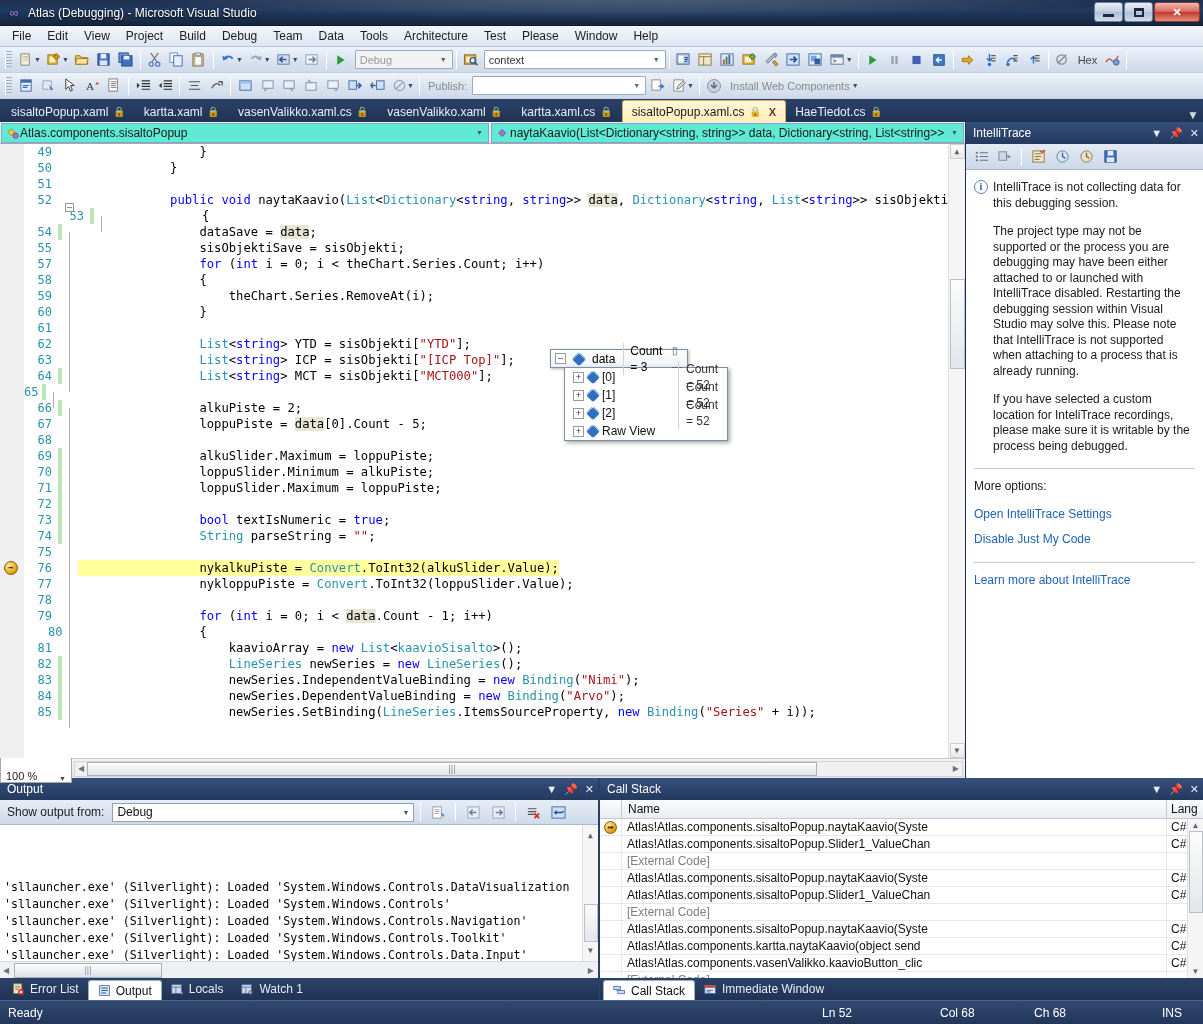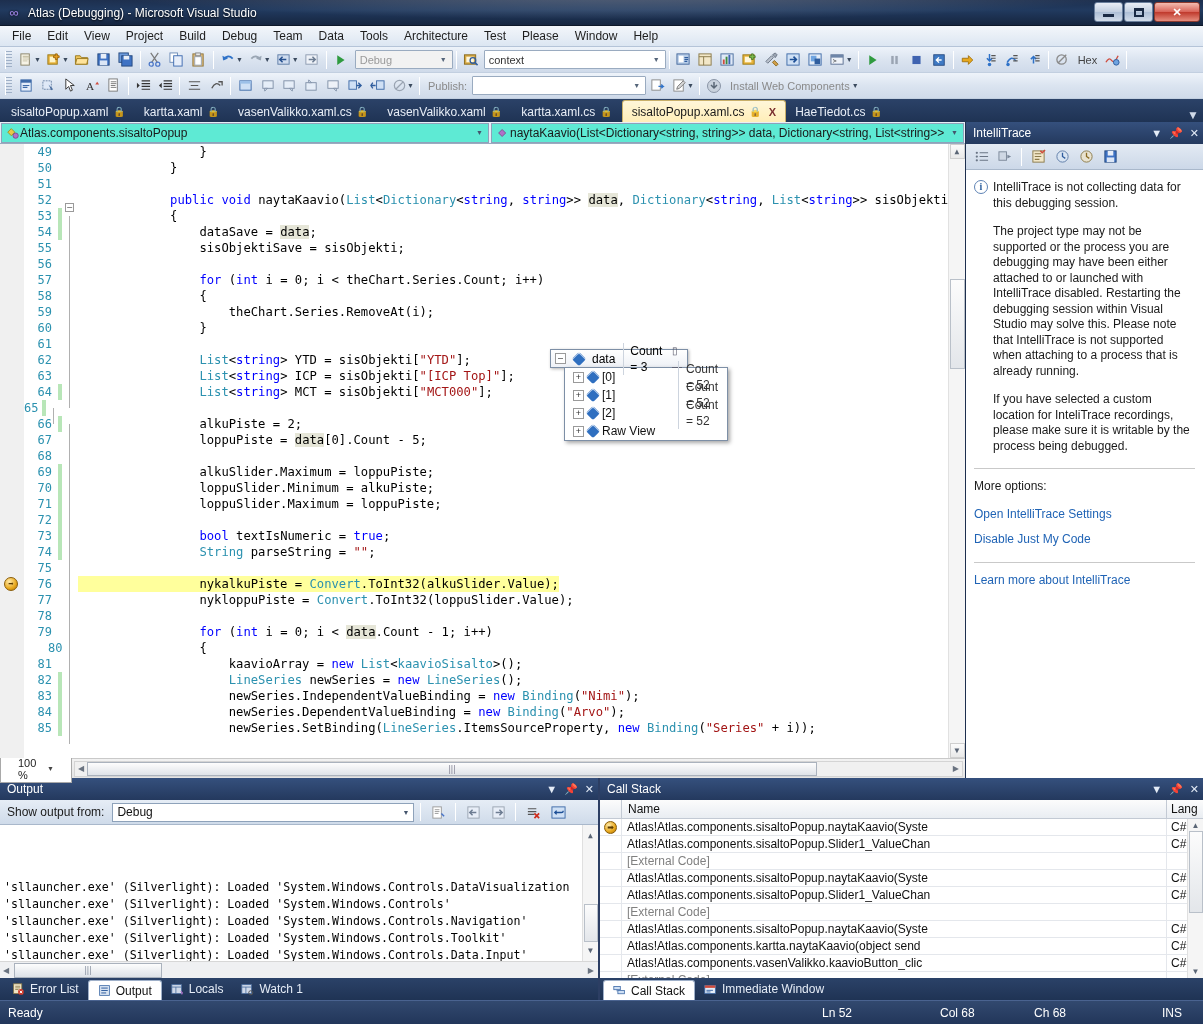--- a/index.html
+++ b/index.html
@@ -238,21 +238,21 @@
   .dt-pin { margin-left:auto; color:#556; font-size:10px; }
 
   
   .ed-footer {
     height:20px; display:flex; align-items:center;
     background: linear-gradient(180deg,#f2f2f2,#e4e4e4);
     border-top:1px solid #c9c9c9;
   }
   .zoom-box {
     width:72px; height:28px; background:#fff; border:1px solid #a9a9a9;
-    display:flex; align-items:center; padding:0 17px; font-size:11px; color:#222;
+    display:flex; align-items:flex-end; padding:0 5px; font-size:11px; color:#222;
   }
   .zoom-box .cb-arrow{ margin-left:auto; font-size:7px; color:#444;}
   .hscroll {
     flex:1; height:16px; margin:0 2px; background:#f0f0f0;
     border:1px solid #d4d4d4; display:flex; align-items:center; position:relative;
   }
   .hscroll .thumb {
     height:14px; width:730px; margin-left:12px;
     background: linear-gradient(180deg,#fdfdfd,#dfe3e8);
     border:1px solid #aab2bd;
@@ -854,24 +854,23 @@
       </div>
 
       <div class="editor-wrap">
         <div class="editor">
           <div class="ed-indicator"></div>
           <div class="ed-lines" id="code-lines">
               <div class="ln-row"><span style="width: 24px; flex: 0 0 auto; position: relative; height: 16px;"></span><span class="ln-num" style="width: 34px;">49</span><span class="ln-change none"></span><span class="ln-outline"></span><span class="ln-code">                }</span></div>
               <div class="ln-row"><span style="width: 24px; flex: 0 0 auto; position: relative; height: 16px;"></span><span class="ln-num" style="width: 34px;">50</span><span class="ln-change none"></span><span class="ln-outline"></span><span class="ln-code">            }</span></div>
               <div class="ln-row"><span style="width: 24px; flex: 0 0 auto; position: relative; height: 16px;"></span><span class="ln-num" style="width: 34px;">51</span><span class="ln-change none"></span><span class="ln-outline"></span><span class="ln-code"></span></div>
               <div class="ln-row"><span style="width: 24px; flex: 0 0 auto; position: relative; height: 16px;"></span><span class="ln-num" style="width: 34px;">52</span><span class="ln-change none"></span><span class="ln-outline"><span class="outline-box">−</span></span><span class="ln-code">            <span class="kw">public</span> <span class="kw">void</span> naytaKaavio(<span class="ty">List</span>&lt;<span class="ty">Dictionary</span>&lt;<span class="kw">string</span>, <span class="kw">string</span>&gt;&gt; <span class="hl">data</span>, <span class="ty">Dictionary</span>&lt;<span class="kw">string</span>, <span class="ty">List</span>&lt;<span class="kw">string</span>&gt;&gt; sisObjekti)</span></div>
-              <div class="ln-row"><span style="width: 24px; flex: 0 0 auto; position: relative; height: 16px;"></span><span class="ln-num" style="width: 34px;">53</span><span class="ln-change saved"></span><span class="ln-outline"><span class="outline-line"></span></span><span class="ln-code">            {</span></div>
+              <div class="ln-row"><span style="width: 24px; flex: 0 0 auto; position: relative; height: 16px;"></span><span class="ln-num" style="width: 26px; margin-left: 40px;">53</span><span class="ln-change saved"></span><span class="ln-outline"><span class="outline-line"></span></span><span class="ln-code">            {</span></div>
               <div class="ln-row"><span style="width: 24px; flex: 0 0 auto; position: relative; height: 16px;"></span><span class="ln-num" style="width: 34px;">54</span><span class="ln-change saved"></span><span class="ln-outline"><span class="outline-line"></span></span><span class="ln-code">                dataSave = <span class="hl">data</span>;</span></div>
               <div class="ln-row"><span style="width: 24px; flex: 0 0 auto; position: relative; height: 16px;"></span><span class="ln-num" style="width: 34px;">55</span><span class="ln-change none"></span><span class="ln-outline"><span class="outline-line"></span></span><span class="ln-code">                sisObjektiSave = sisObjekti;</span></div>
-              <div class="ln-row"><span style="width: 24px; flex: 0 0 auto; position: relative; height: 16px;"></span><span class="ln-num" style="width: 34px;">56</span><span class="ln-change none"></span><span class="ln-outline"><span class="outline-line"></span></span><span class="ln-code"></span></div>
               <div class="ln-row"><span style="width: 24px; flex: 0 0 auto; position: relative; height: 16px;"></span><span class="ln-num" style="width: 34px;">57</span><span class="ln-change none"></span><span class="ln-outline"><span class="outline-line"></span></span><span class="ln-code">                <span class="kw">for</span> (<span class="kw">int</span> i = 0; i &lt; theChart.Series.Count; i++)</span></div>
               <div class="ln-row"><span style="width: 24px; flex: 0 0 auto; position: relative; height: 16px;"></span><span class="ln-num" style="width: 34px;">58</span><span class="ln-change none"></span><span class="ln-outline"><span class="outline-line"></span></span><span class="ln-code">                {</span></div>
               <div class="ln-row"><span style="width: 24px; flex: 0 0 auto; position: relative; height: 16px;"></span><span class="ln-num" style="width: 34px;">59</span><span class="ln-change none"></span><span class="ln-outline"><span class="outline-line"></span></span><span class="ln-code">                    theChart.Series.RemoveAt(i);</span></div>
               <div class="ln-row"><span style="width: 24px; flex: 0 0 auto; position: relative; height: 16px;"></span><span class="ln-num" style="width: 34px;">60</span><span class="ln-change none"></span><span class="ln-outline"><span class="outline-line"></span></span><span class="ln-code">                }</span></div>
               <div class="ln-row"><span style="width: 24px; flex: 0 0 auto; position: relative; height: 16px;"></span><span class="ln-num" style="width: 34px;">61</span><span class="ln-change none"></span><span class="ln-outline"><span class="outline-line"></span></span><span class="ln-code"></span></div>
               <div class="ln-row"><span style="width: 24px; flex: 0 0 auto; position: relative; height: 16px;"></span><span class="ln-num" style="width: 34px;">62</span><span class="ln-change none"></span><span class="ln-outline"><span class="outline-line"></span></span><span class="ln-code">                <span class="ty">List</span>&lt;<span class="kw">string</span>&gt; YTD = sisObjekti[<span class="st">"YTD"</span>];</span></div>
               <div class="ln-row"><span style="width: 24px; flex: 0 0 auto; position: relative; height: 16px;"></span><span class="ln-num" style="width: 34px;">63</span><span class="ln-change none"></span><span class="ln-outline"><span class="outline-line"></span></span><span class="ln-code">                <span class="ty">List</span>&lt;<span class="kw">string</span>&gt; ICP = sisObjekti[<span class="st">"[ICP Top]"</span>];</span></div>
               <div class="ln-row"><span style="width: 24px; flex: 0 0 auto; position: relative; height: 16px;"></span><span class="ln-num" style="width: 34px;">64</span><span class="ln-change saved"></span><span class="ln-outline"><span class="outline-line"></span></span><span class="ln-code">                <span class="ty">List</span>&lt;<span class="kw">string</span>&gt; MCT = sisObjekti[<span class="st">"MCT000"</span>];</span></div>
               <div class="ln-row"><span style="width: 24px; flex: 0 0 auto; position: relative; height: 16px;"></span><span class="ln-num" style="width: 18px;">65</span><span class="ln-change saved"></span><span class="ln-outline"><span class="outline-line"></span></span><span class="ln-code"></span></div>
               <div class="ln-row"><span style="width: 24px; flex: 0 0 auto; position: relative; height: 16px;"></span><span class="ln-num" style="width: 34px;">66</span><span class="ln-change saved"></span><span class="ln-outline"><span class="outline-line"></span></span><span class="ln-code">                alkuPiste = 2;</span></div>

